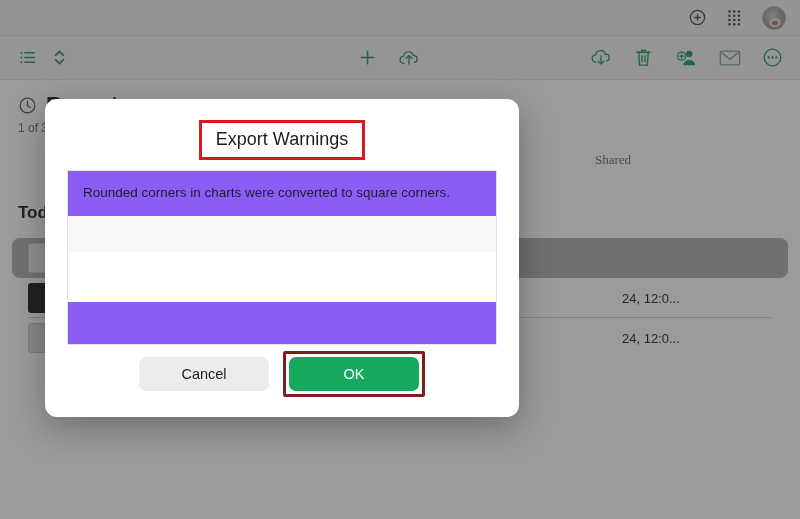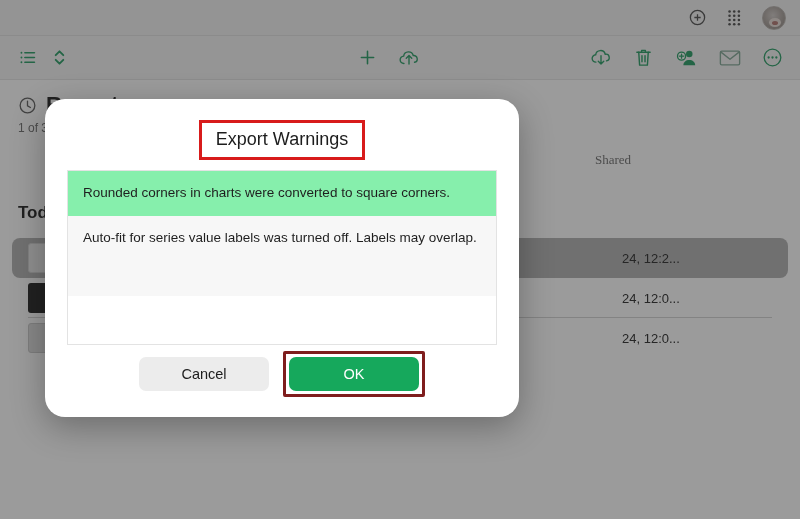--- a/index.html
+++ b/index.html
@@ -189,21 +189,21 @@
     inset: 0;
     background: rgba(40,40,40,0.26);
   }
 
   
   .dialog {
     position: absolute;
     left: 45px; top: 99px;
     width: 474px; height: 318px;
     background: #ffffff;
-    border-radius: 20px;
+    border-radius: 12px;
     box-shadow: 0 10px 34px rgba(0,0,0,0.30);
     overflow: hidden;
   }
 
   .dialog-title-wrap {
     position: absolute;
     left: 0; top: 21px;
     width: 474px;
     display: flex;
     justify-content: center;
@@ -217,21 +217,21 @@
   
   .annot-title {
     border: 3px solid #d81b1b;
   }
 
   .warn-list {
     position: absolute;
     left: 22px; top: 71px;
     width: 430px; height: 175px;
     border: 1px solid #e3e3e3;
-    background: #86efac;
+    background: #8b5cf6;
     overflow: hidden;
   }
   .warn-item {
     padding: 13px 16px 13px 15px;
     font-size: 13.5px;
     line-height: 1.38;
     color: #1f1f1f;
   }
   .warn-item.alt { background: #f7f7f7; }
   .warn-filler {
@@ -401,21 +401,20 @@
     <div class="bg-colhead">
       <div class="colhead-shared">Shared</div>
     </div>
 
     <div class="bg-today">Today</div>
 
     <div class="bg-rows">
       <div class="bg-row selected">
         <div class="row-icon doc"></div>
         <div class="row-name"></div>
-        <div class="row-date">24, 12:2...</div>
       </div>
       <div class="bg-row">
         <div class="row-icon black"></div>
         <div class="row-name"></div>
         <div class="row-date">24, 12:0...</div>
         <div class="divider"></div>
       </div>
       <div class="bg-row">
         <div class="row-icon light"></div>
         <div class="row-name"></div>
@@ -428,21 +427,20 @@
   <div class="overlay"></div>
 
   <div class="dialog">
 
     <div class="dialog-title-wrap">
       <div class="dialog-title annot-title">Export Warnings</div>
     </div>
 
     <div class="warn-list">
       <div class="warn-item">Rounded corners in charts were converted to square corners.</div>
-      <div class="warn-item alt">Auto-fit for series value labels was turned off. Labels may overlap.</div>
       <div class="warn-filler"></div>
       <div class="warn-filler2"></div>
     </div>
 
     <div class="dialog-actions">
       <button class="btn btn-cancel">Cancel</button>
       <span class="annot-ok">
         <button class="btn btn-ok">OK</button>
       </span>
     </div>

